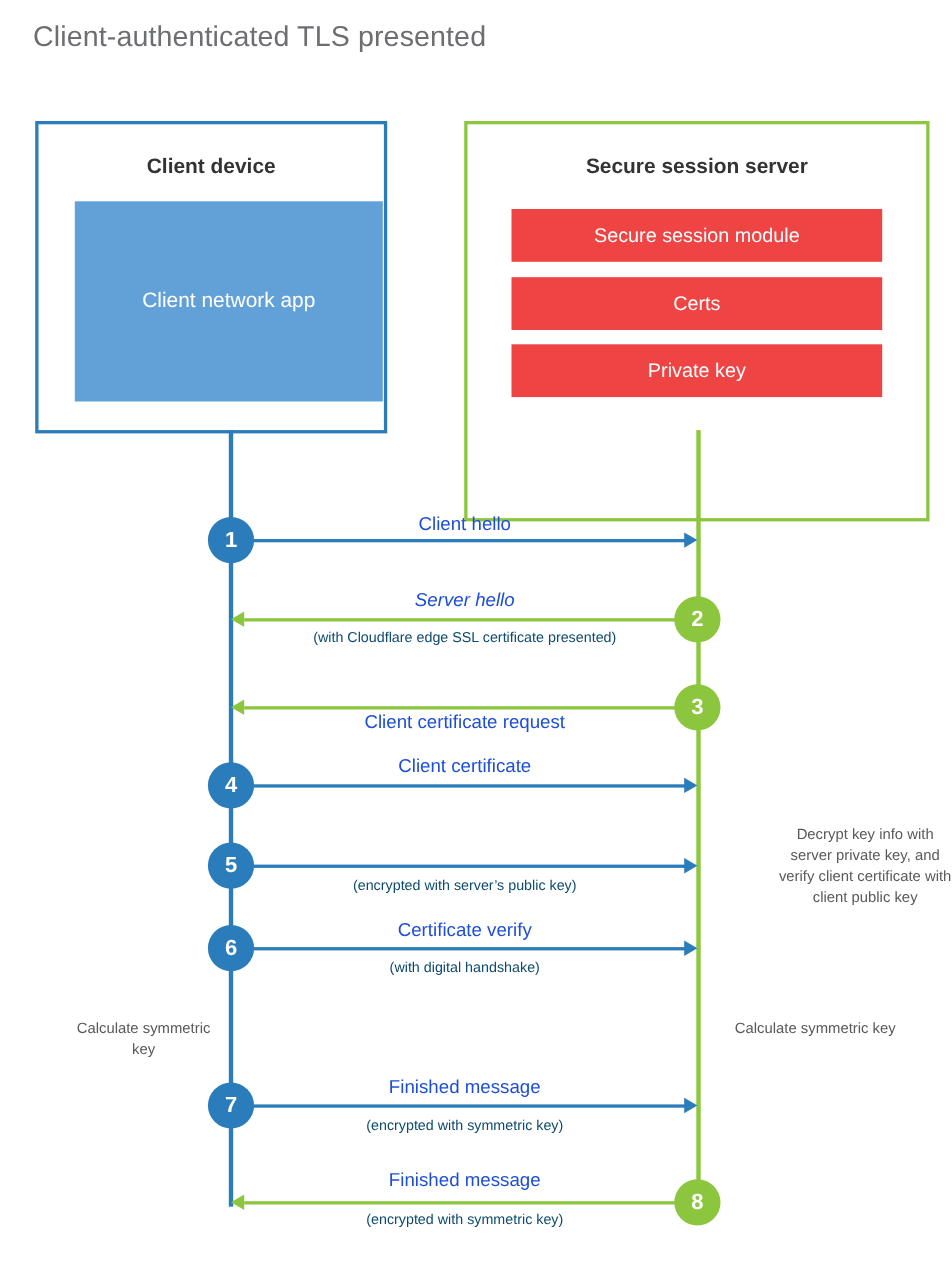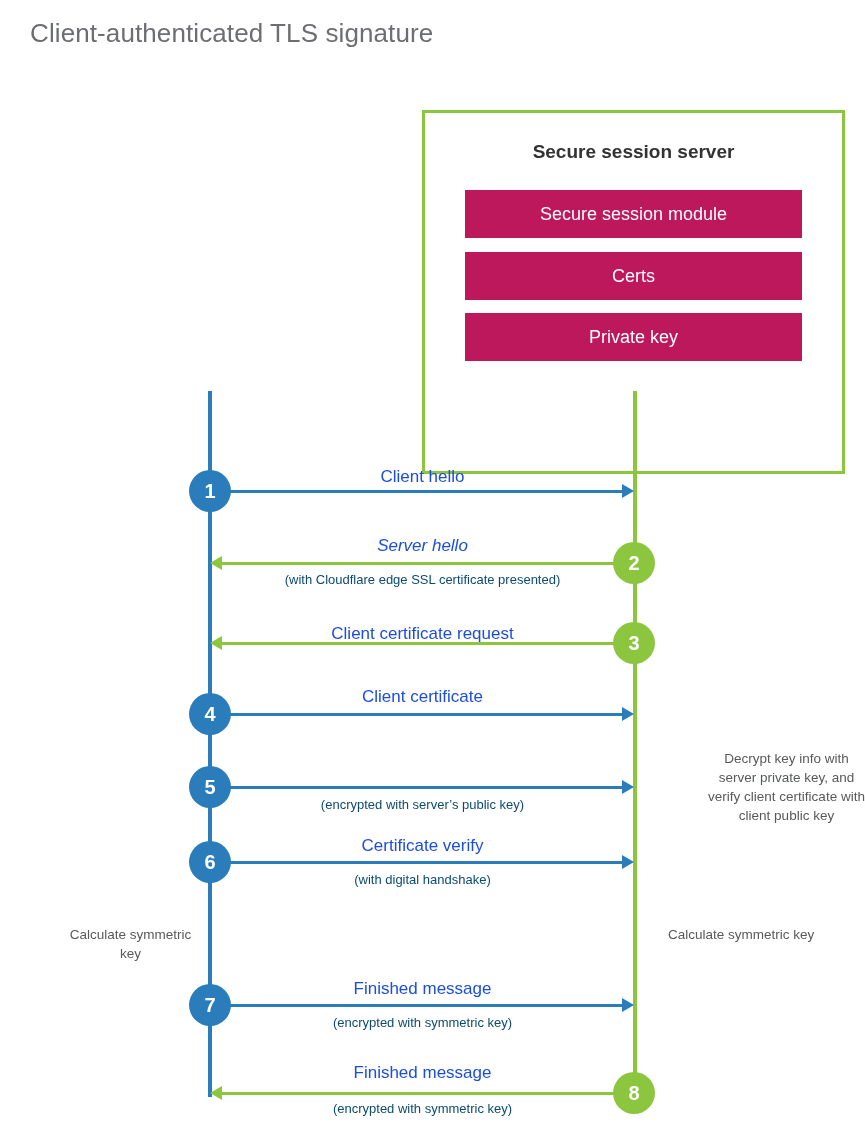--- a/index.html
+++ b/index.html
@@ -79,21 +79,21 @@
     justify-content: center;
     text-align: center;
     line-height: 1.35;
   }
 
   .server-bar {
     position: absolute;
     left: 40px;
     width: 337px;
     height: 48px;
-    background: #be185d;
+    background: #ef4444;
     color: #ffffff;
     font-size: 18px;
     display: flex;
     align-items: center;
     justify-content: center;
     text-align: center;
   }
   .server-bar.b0 { top: 77px; }
   .server-bar.b1 { top: 139px; }
   .server-bar.b2 { top: 200px; }
@@ -187,22 +187,26 @@
     width: 165px;
     text-align: center;
     margin-left: 44px;
   }
 </style>
 </head>
 <body>
 
 <div id="stage">
 
-  <div class="title">Client-authenticated TLS signature</div>
-
+  <div class="title">Client-authenticated TLS presented</div>
+
+  <div class="party-box client">
+    <div class="party-title">Client device</div>
+    <div class="client-app">Client network app</div>
+  </div>
 
   <div class="party-box server">
     <div class="party-title">Secure session server</div>
     <div class="server-bar b0">Secure session module</div>
     <div class="server-bar b2">Private key</div>
     <div class="server-bar b1">Certs</div>
   </div>
 
   <div class="lifeline client"></div>
   <div class="lifeline server"></div>
@@ -211,21 +215,21 @@
   <div class="arrow-line blue" style="left:210px; top:490px; width:414px;"></div>
   <div class="arrow-head right blue" style="left:622px; top:484px;"></div>
   <div class="step-circle blue" style="left:189px; top:470px;">1</div>
 
   <div class="msg-label" style="left:210px; top:536px; width:425px;font-style:italic;">Server hello</div>
   <div class="arrow-line green" style="left:222px; top:562px; width:413px;"></div>
   <div class="arrow-head left green" style="left:210px; top:556px;"></div>
   <div class="msg-sub" style="left:210px; top:572px; width:425px;">(with Cloudflare edge SSL certificate presented)</div>
   <div class="step-circle green" style="left:613px; top:542px;">2</div>
 
-  <div class="msg-label" style="left:210px; top:624px; width:425px;">Client certificate request</div>
+  <div class="msg-label" style="left:210px; top:647px; width:425px;">Client certificate request</div>
   <div class="arrow-line green" style="left:222px; top:642px; width:413px;"></div>
   <div class="arrow-head left green" style="left:210px; top:636px;"></div>
   <div class="step-circle green" style="left:613px; top:622px;">3</div>
 
   <div class="msg-label" style="left:210px; top:687px; width:425px;">Client certificate</div>
   <div class="arrow-line blue" style="left:210px; top:713px; width:414px;"></div>
   <div class="arrow-head right blue" style="left:622px; top:707px;"></div>
   <div class="step-circle blue" style="left:189px; top:693px;">4</div>
 
   <div class="arrow-line blue" style="left:210px; top:786px; width:414px;"></div>

